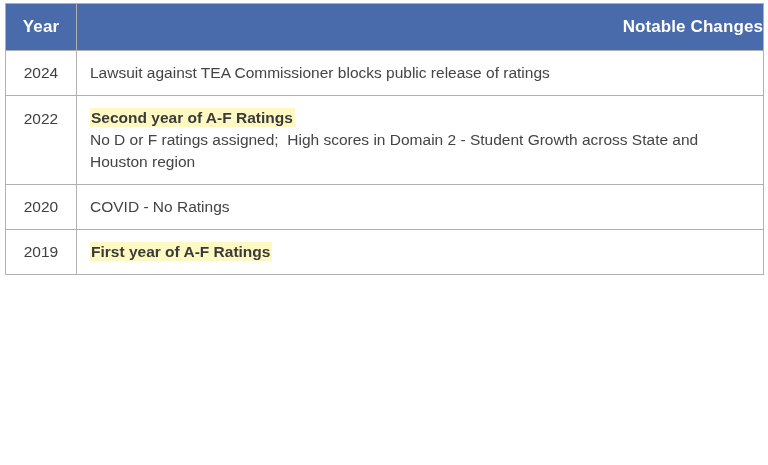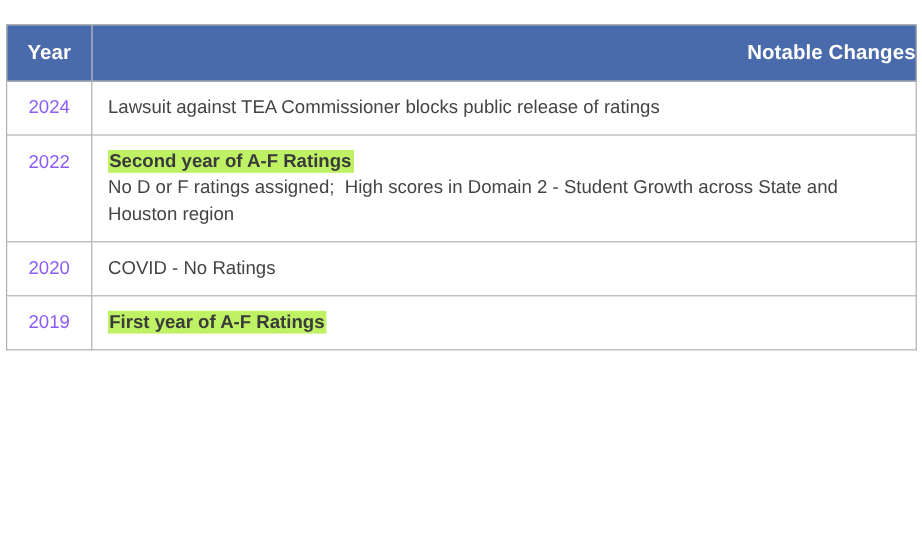--- a/index.html
+++ b/index.html
@@ -11,21 +11,21 @@
     width: 768px;
     height: 465px;
     overflow: hidden;
     font-family: "Liberation Sans", sans-serif;
     color: #404040;
   }
 
   .table-wrap {
     position: absolute;
     left: 5px;
-    top: 20px;
+    top: 3px;
     width: 758px;
   }
 
   table.changes-table {
     width: 758px;
     border-collapse: collapse;
     table-layout: fixed;
   }
 
   table.changes-table col.col-year { width: 71px; }
@@ -51,39 +51,39 @@
     color: #444444;
     vertical-align: middle;
     padding: 11px 0;
     line-height: 1.42;
   }
   tbody td.cell-year {
     text-align: center;
     vertical-align: top;
     padding-top: 12px;
     font-size: 15.5px;
-    color: #8b5cf6;
+    color: #404040;
   }
   tbody tr.single-line td.cell-year {
     vertical-align: middle;
     padding-top: 11px;
   }
   tbody td.cell-changes {
     padding-left: 13px;
     padding-right: 10px;
     text-align: left;
   }
 
   .line { display: block; white-space: pre-wrap; }
   .line.hl {
     font-weight: bold;
     color: #3a3a3a;
   }
   .hl-inner {
-    background: #bef264;
+    background: #fef9c3;
     padding: 1px 2px 1px 1px;
     box-decoration-break: clone;
     -webkit-box-decoration-break: clone;
   }
 </style>
 </head>
 <body>
 
 <div class="table-wrap">
   <table class="changes-table">

